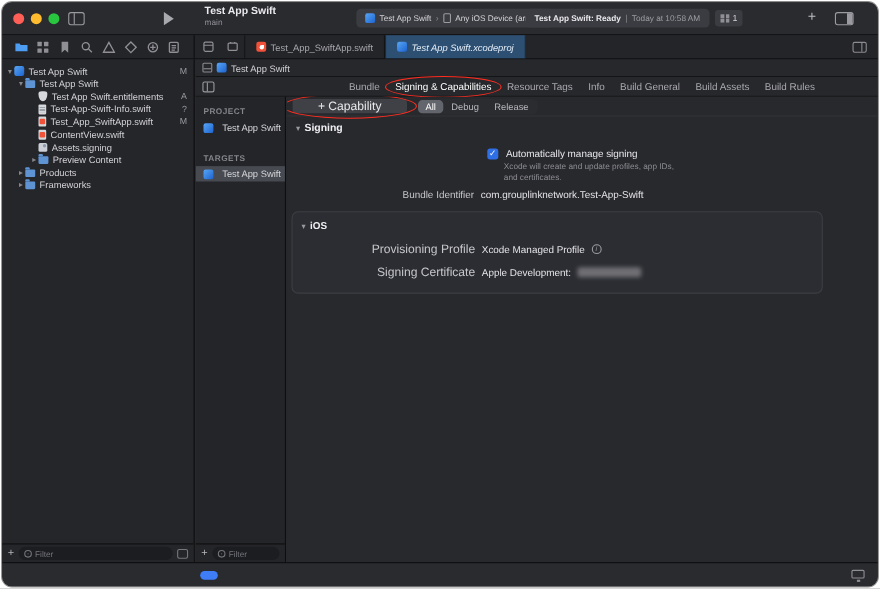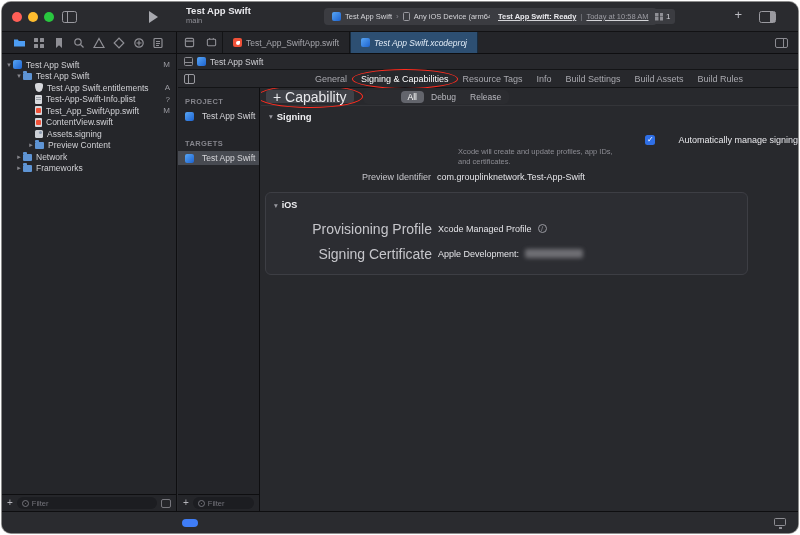--- a/index.html
+++ b/index.html
@@ -17,21 +17,21 @@
   .tb-sidebar { position:absolute; left:60px; top:9px; width:15px; height:12px; border:1.2px solid #9a9aa0; border-radius:2.5px; }
   .tb-sidebar::after { content:""; position:absolute; left:4px; top:0; bottom:0; width:1.2px; background:#9a9aa0; }
   .tb-play { position:absolute; left:147px; top:9px; width:0; height:0;
              border-left:9px solid #a8a9af; border-top:6px solid transparent; border-bottom:6px solid transparent; }
   .tb-title { position:absolute; left:184px; top:4px; line-height:1.15; }
   .tb-title .t1 { font-size:9.5px; font-weight:700; color:#e9e9ed; }
   .tb-title .t2 { font-size:7.5px; color:#8f8f96; }
   .pill { position:absolute; top:6px; height:17px; background:#3b3c41; border-radius:4px;
           display:flex; align-items:center; gap:4px; padding:0 8px; font-size:7.5px; color:#d4d4d8; white-space:nowrap; }
   #pill-scheme { left:322px; }
-  #pill-status { left:488px;text-decoration:underline; }
+  #pill-status { left:476px; }
   .appglyph { width:9px; height:9px; border-radius:2px; background:linear-gradient(135deg,#58a6f5,#1d63d0); flex:none; }
   .devglyph { width:7px; height:9px; border:1px solid #9a9aa0; border-radius:1.5px; flex:none; }
   .sep { color:#85858c; font-size:8px; }
   .st-ready { font-weight:700; color:#e9e9ed; }
   .st-time { color:#9d9da4; }
   #issue-badge { position:absolute; left:648px; top:7px; height:15px; background:#3b3c41; border-radius:3px;
                  display:flex; align-items:center; gap:3px; padding:0 5px; font-size:8px; color:#cfcfd4; }
   .gridglyph { width:8px; height:8px; background:
       linear-gradient(#8f8f95,#8f8f95) 0 0/3.5px 3.5px no-repeat,
       linear-gradient(#8f8f95,#8f8f95) 100% 0/3.5px 3.5px no-repeat,
@@ -105,52 +105,52 @@
   
   #panel { position:absolute; left:176px; top:86px; width:82px; bottom:22px; background:#242529; border-right:1px solid #0e0e10; }
   .phead { padding:9px 0 3px 7px; font-size:7.5px; font-weight:700; letter-spacing:.4px; color:#85858c; }
   .prow { display:flex; align-items:center; gap:4px; height:14px; padding-left:7px; font-size:8.5px; color:#d6d6da; white-space:nowrap; }
   .prow.sel { background:#474a51; }
   #panel .filterbar { background:#242529; }
 
   
   #content { position:absolute; left:259px; top:86px; right:0; bottom:22px; background:#28292d; overflow:hidden; }
   #caprow { display:flex; align-items:center; height:18px; padding-left:5px; border-bottom:1px solid rgba(255,255,255,.06); }
-  #cap-btn { height:13px; display:flex; align-items:center; padding:0 7px; background:#3f4147; border-radius:3.5px;
-             font-size:14px; color:#e9e9ec;justify-content:center; }
+  #cap-btn { height:13px; display:flex; align-items:center; padding:0 23px; background:#3f4147; border-radius:3.5px;
+             font-size:11px; color:#e9e9ec;justify-content:center; }
   #segctrl { margin-left:9px; display:flex; background:#2b2c30; border-radius:5px; padding:1px; }
   .seg { padding:1px 7px; font-size:8.5px; color:#b9b9bf; border-radius:4px; }
-  .seg.on { background:#63656c; color:#fff;margin-left:37px; }
+  .seg.on { background:#63656c; color:#fff; }
 
   #signing-head { display:flex; align-items:center; gap:4px; height:18px; padding-left:8px; margin-top:1px; }
   #signing-head .sh { font-size:9.5px; font-weight:700; color:#f0f0f3; }
   .dchev { color:#98989f; font-size:7.5px; }
 
-  .chk-row { display:flex; align-items:center; gap:23px; margin:10px 0 0 182px;justify-content:flex-end; }
+  .chk-row { display:flex; align-items:center; gap:7px; margin:10px 0 0 182px; }
   .checkbox { width:10px; height:10px; background:#2f6fe6; border-radius:2.5px; position:relative; flex:none; }
   .checkbox::after { content:"✓"; position:absolute; inset:0; color:#fff; font-size:8px; line-height:10px; text-align:center; }
   .chk-label { font-size:9px; color:#e8e8ec; }
   .chk-desc { margin:2px 0 0 197px; width:160px; font-size:7.5px; line-height:1.3; color:#8c8c93; }
 
   .form-row { display:flex; align-items:center; margin-top:5px; }
   .form-label { width:176px; text-align:right; padding-right:6px; font-size:9px; color:#c6c6cb; flex:none; }
   .form-value { font-size:9px; color:#e4e4e8; display:flex; align-items:center; }
   .dropdown { width:148px; height:13px; background:var(--accent); border-radius:3px; display:flex; align-items:center;
               padding-left:5px; font-size:8.5px; color:#fff; position:relative; }
   .dd-arrows { position:absolute; right:3px; top:0; bottom:0; width:9px; display:flex; flex-direction:column;
                align-items:center; justify-content:center; gap:1px; }
   .dd-arrows i { width:0; height:0; border-left:3px solid transparent; border-right:3px solid transparent; }
   .dd-arrows i.up { border-bottom:3.5px solid #fff; }
   .dd-arrows i.dn { border-top:3.5px solid #fff; }
 
   #ios-box { margin:10px 50px 0 4px; border:1px solid #3d3e44; border-radius:6px; background:#2c2d32; padding:6px 0 12px; }
   #ios-head { display:flex; align-items:center; gap:4px; padding-left:8px; height:13px; }
   #ios-head .sh { font-size:9px; font-weight:700; color:#f0f0f3; }
   .box-row { display:flex; align-items:center; margin-top:9px; }
-  .box-label { width:172px; text-align:right; padding-right:6px; font-size:14px; color:#c6c6cb; flex:none; }
+  .box-label { width:172px; text-align:right; padding-right:6px; font-size:11px; color:#c6c6cb; flex:none; }
   .info-ic { width:9px; height:9px; border:1px solid #9a9aa1; border-radius:50%; color:#9a9aa1; font-size:6.5px;
              line-height:8px; text-align:center; margin-left:6px; font-style:italic; }
   .blurblob { display:inline-block; width:58px; height:9px; margin-left:6px; background:#7b7b80; border-radius:2px;
               filter:blur(2px); opacity:.85; }
 
   #cap-hint { margin-top:30px; text-align:center; font-size:9px; color:#717177; }
 
   
   #statusbar { position:absolute; left:0; right:0; bottom:0; height:22px; background:#2a2b2f; border-top:1px solid #0e0e10; }
   #progress-pill { position:absolute; left:180px; top:7px; width:16px; height:8px; border-radius:4px; background:#3f7df7; }
@@ -289,21 +289,21 @@
       </div>
       <div class="nav-row i2">
         <span class="chev"></span>
         <span class="icon-shield"></span>
         <span>Test App Swift.entitlements</span>
         <span class="nbadge">A</span>
       </div>
       <div class="nav-row i2">
         <span class="chev"></span>
         <span class="icon-doc plist"></span>
-        <span>Test-App-Swift-Info.plist</span>
+        <span>Test-App-Swift-Info.swift</span>
         <span class="nbadge">?</span>
       </div>
       <div class="nav-row i2">
         <span class="chev"></span>
         <span class="icon-doc swift"></span>
         <span>Test_App_SwiftApp.swift</span>
         <span class="nbadge">M</span>
       </div>
       <div class="nav-row i2">
         <span class="chev"></span>
@@ -319,21 +319,21 @@
       </div>
       <div class="nav-row i2">
         <span class="chev">▸</span>
         <span class="icon-folder"></span>
         <span>Preview Content</span>
         <span class="nbadge"></span>
       </div>
       <div class="nav-row i1">
         <span class="chev">▸</span>
         <span class="icon-folder"></span>
-        <span>Network</span>
+        <span>Products</span>
         <span class="nbadge"></span>
       </div>
       <div class="nav-row i1">
         <span class="chev">▸</span>
         <span class="icon-folder"></span>
         <span>Frameworks</span>
         <span class="nbadge"></span>
       </div>
     </div>
     <div class="filterbar">
@@ -348,28 +348,28 @@
 
   <div id="jumpbar">
     <span class="jgrid"></span>
     <span class="appglyph"></span>
     <span class="jlabel">Test App Swift</span>
   </div>
 
   <div id="configrow">
     <span class="panel-collapse"></span>
     <div id="configtabs">
-      <span class="ctab">General</span>
+      <span class="ctab">Bundle</span>
       <span class="ctab active-ct annotated">
         <span>Signing &amp; Capabilities</span>
         <span class="ellipse"></span>
       </span>
       <span class="ctab">Resource Tags</span>
       <span class="ctab">Info</span>
-      <span class="ctab">Build Settings</span>
+      <span class="ctab">Build General</span>
       <span class="ctab">Build Assets</span>
       <span class="ctab">Build Rules</span>
     </div>
   </div>
 
   <div id="panel">
     <div class="phead">PROJECT</div>
     <div class="prow">
       <span class="icon-app"></span>
       <span>Test App Swift</span>
@@ -407,21 +407,21 @@
     </div>
 
     <div class="chk-row">
       <span class="checkbox"></span>
       <span class="chk-label">Automatically manage signing</span>
     </div>
     <div class="chk-desc">Xcode will create and update profiles, app IDs, and certificates.</div>
 
 
     <div class="form-row">
-      <span class="form-label">Preview Identifier</span>
+      <span class="form-label">Bundle Identifier</span>
       <span class="form-value">com.grouplinknetwork.Test-App-Swift</span>
     </div>
 
     <div id="ios-box">
       <div id="ios-head">
         <span class="dchev">▾</span>
         <span class="sh">iOS</span>
       </div>
       <div class="box-row">
         <span class="box-label">Provisioning Profile</span>

